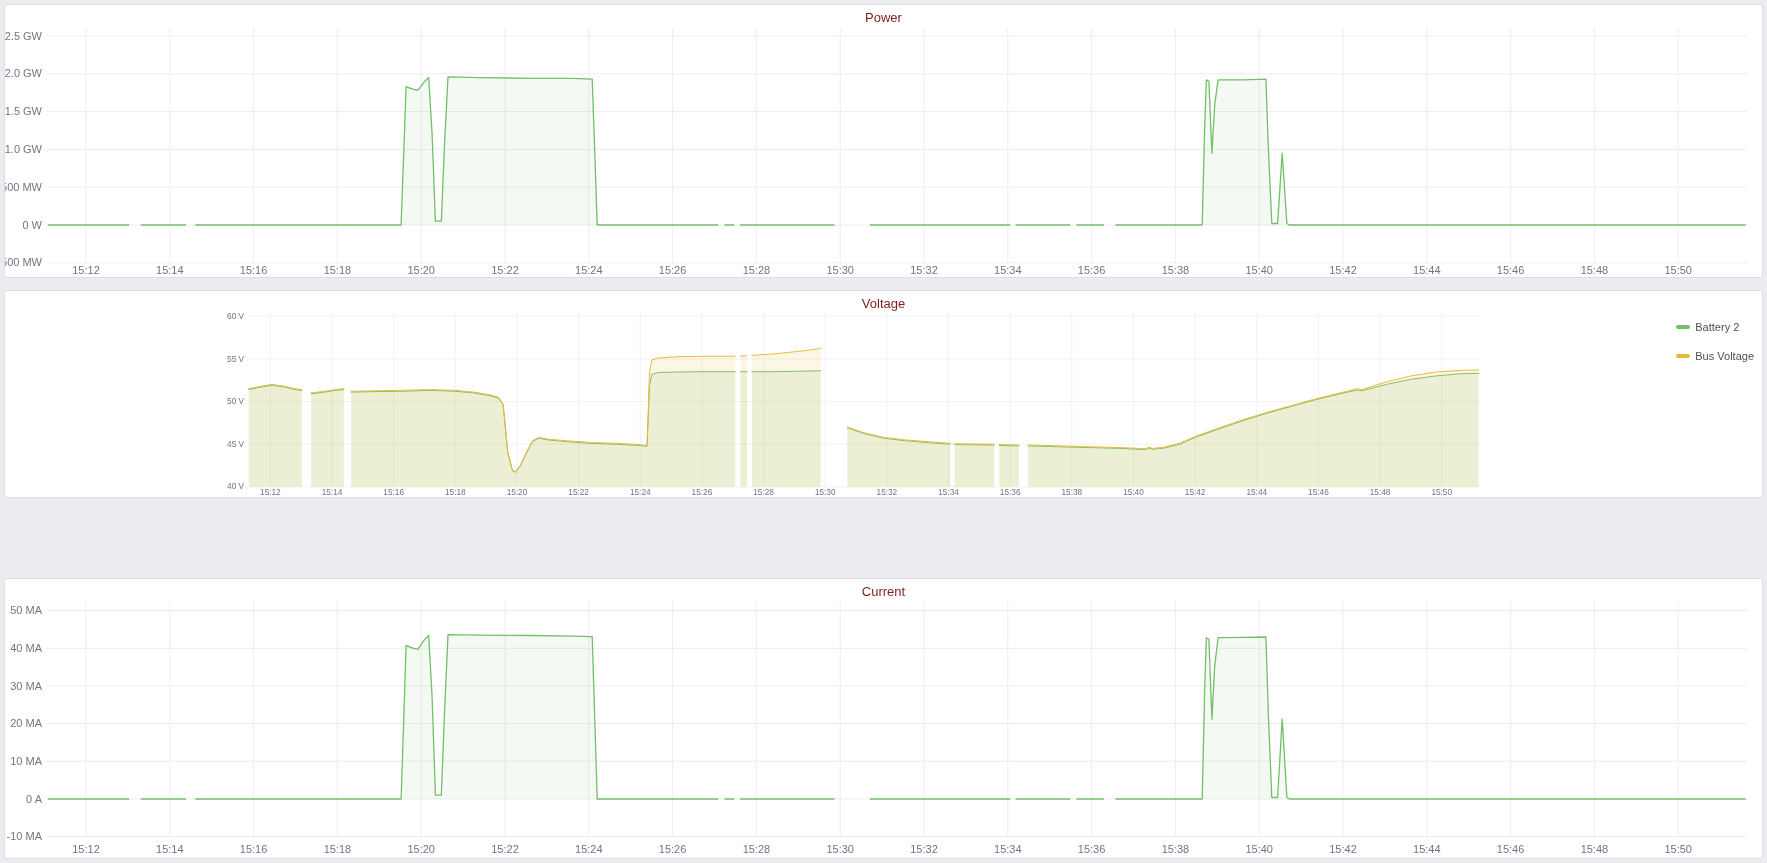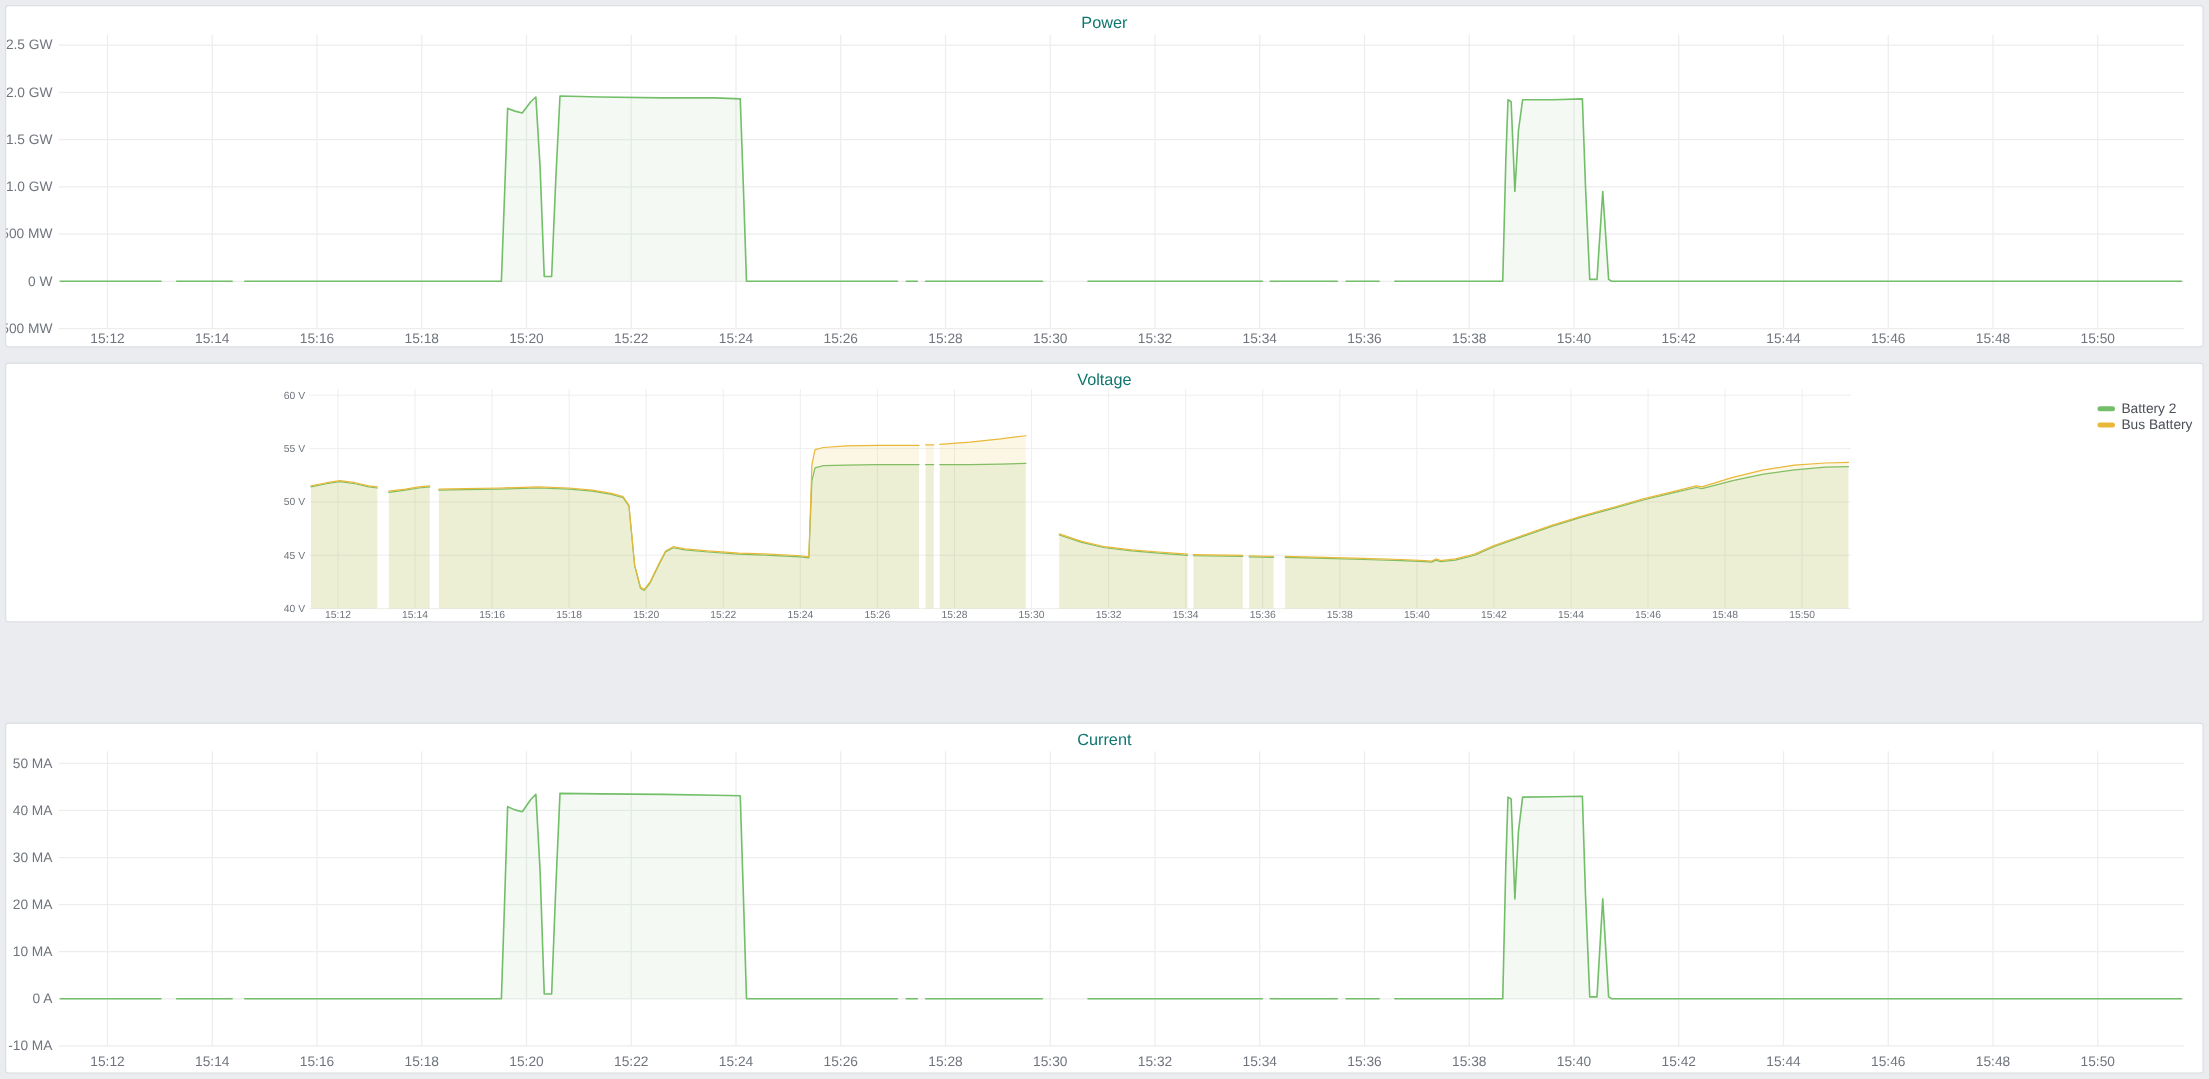--- a/index.html
+++ b/index.html
@@ -1,20 +1,20 @@
 <!DOCTYPE html>
 <html><head>
 <meta charset="utf-8">
 <style>
   html,body{margin:0;padding:0;}
   body{width:1767px;height:863px;background:#ebecef;font-family:"Liberation Sans",sans-serif;position:relative;overflow:hidden;}
   .panel{position:absolute;left:4px;width:1759px;background:#ffffff;border:1px solid #dcdee2;border-radius:3px;box-sizing:border-box;}
-  .panel-title{position:absolute;top:5px;left:0;width:100%;text-align:center;font-size:13px;font-weight:500;color:#0f766e;cursor:pointer;}
+  .panel-title{position:absolute;top:5px;left:0;width:100%;text-align:center;font-size:13px;font-weight:500;color:#7f1d1d;cursor:pointer;}
   .chart{position:absolute;left:0;top:0;width:100%;height:100%;}
-  .legend{position:absolute;right:8px;top:30px;display:flex;flex-direction:column;gap:1px;z-index:2;}
+  .legend{position:absolute;right:8px;top:30px;display:flex;flex-direction:column;gap:17px;z-index:2;}
   .legend-item{display:flex;align-items:center;gap:5px;cursor:pointer;}
   .legend-dash{width:14px;height:4px;border-radius:2px;}
   .legend-label{font-size:11px;color:#4b4f56;}
   svg text{font-size:11px;fill:#70757d;}
 </style>
 </head>
 <body>
 
 <div class="panel" style="top:4px;height:274px;">
   <div class="panel-title">Power</div>
@@ -184,21 +184,21 @@
       <path d="M1070.8 204.9L1112.6 206.0L1153.6 207.2L1194.6 208.3L1219.2 209.4L1226.6 210.0L1231.5 207.7L1236.4 209.4L1252.0 207.7L1272.5 202.6L1293.0 193.5L1321.7 183.3L1354.5 172.0L1387.3 161.8L1420.1 152.7L1452.9 143.6L1485.7 135.6L1508.3 130.0L1514.4 131.1L1547.2 120.9L1580.0 113.0L1612.8 107.8L1645.6 105.6L1670.2 105.0L1670.2 260.5L1070.8 260.5Z" fill="#EAB839" fill-opacity="0.13" stroke="none"></path>
       <path d="M1070.8 204.9L1112.6 206.0L1153.6 207.2L1194.6 208.3L1219.2 209.4L1226.6 210.0L1231.5 207.7L1236.4 209.4L1252.0 207.7L1272.5 202.6L1293.0 193.5L1321.7 183.3L1354.5 172.0L1387.3 161.8L1420.1 152.7L1452.9 143.6L1485.7 135.6L1508.3 130.0L1514.4 131.1L1547.2 120.9L1580.0 113.0L1612.8 107.8L1645.6 105.6L1670.2 105.0" fill="none" stroke="#EAB839" stroke-width="1.3" stroke-linejoin="round" stroke-linecap="round"></path>
     </svg>
   <div class="legend">
     <div class="legend-item">
       <span class="legend-dash" id="dash0" style="background: rgb(115, 191, 105);"></span>
       <span class="legend-label">Battery 2</span>
     </div>
     <div class="legend-item">
       <span class="legend-dash" id="dash1" style="background: rgb(234, 184, 57);"></span>
-      <span class="legend-label">Bus Battery</span>
+      <span class="legend-label">Bus Voltage</span>
     </div>
   </div>
 </div>
 
 <div class="panel" style="top:578px;height:281px;">
   <div class="panel-title">Current</div>
   <svg class="chart" id="chart2" viewBox="0 0 1757 279">
       <line x1="81.0" y1="22" x2="81.0" y2="257.7" stroke="#ededee" stroke-width="1"></line>
       <line x1="164.8" y1="22" x2="164.8" y2="257.7" stroke="#ededee" stroke-width="1"></line>
       <line x1="248.6" y1="22" x2="248.6" y2="257.7" stroke="#ededee" stroke-width="1"></line>

